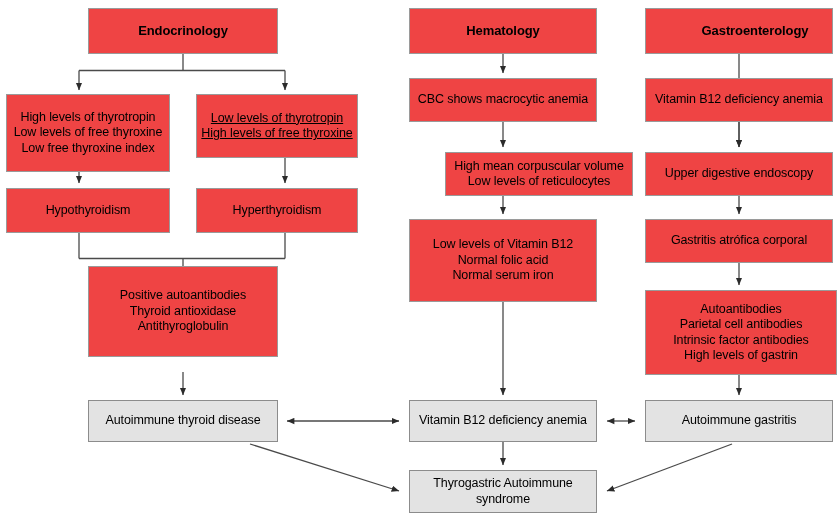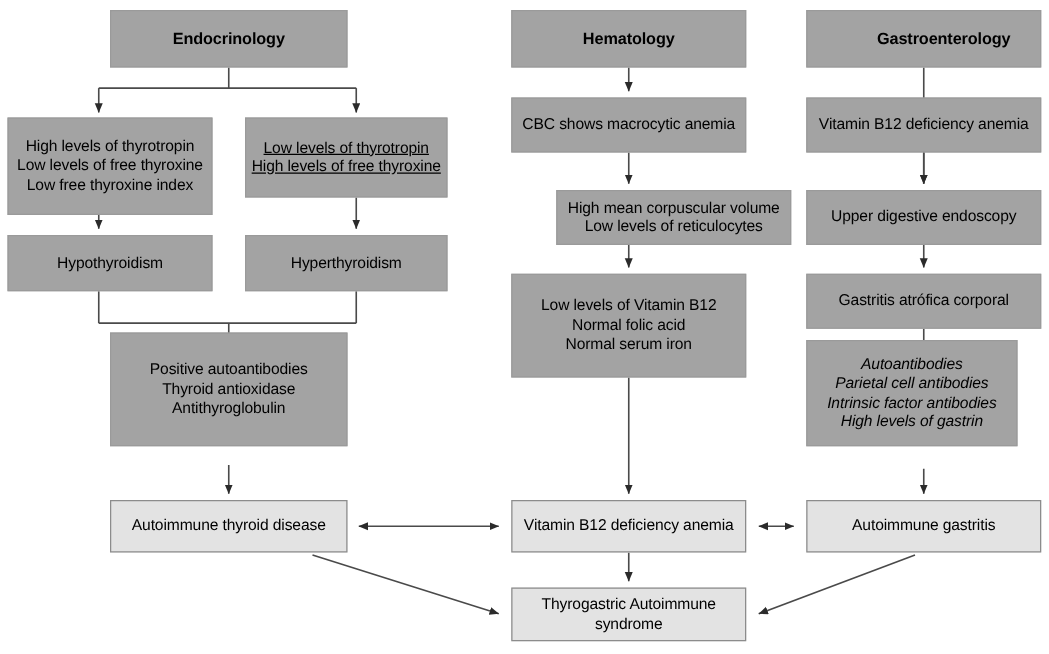--- a/index.html
+++ b/index.html
@@ -21,21 +21,21 @@
     left: 0;
     top: 0;
     width: 839px;
     height: 523px;
     pointer-events: none;
   }
   .node {
     position: absolute;
     box-sizing: border-box;
     border: 1px solid #9a9a9a;
-    background: #a3a3a3;
+    background: #ef4444;
     display: flex;
     align-items: center;
     justify-content: center;
     text-align: center;
     color: #000000;
     font-size: 12.5px;
     line-height: 15.5px;
     letter-spacing: -0.1px;
     white-space: pre-line;
     padding: 2px 4px;
@@ -135,21 +135,21 @@
   <div class="node shaded" style="left:409px; top:400px; width:188px; height:42px;">Vitamin B12 deficiency anemia</div>
 
   <div class="node header" style="left:645px; top:8px; width:188px; height:46px;padding-left:36px;">Gastroenterology</div>
 
   <div class="node" style="left:645px; top:78px; width:188px; height:44px;">Vitamin B12 deficiency anemia</div>
 
   <div class="node" style="left:645px; top:152px; width:188px; height:44px;">Upper digestive endoscopy</div>
 
   <div class="node" style="left:645px; top:219px; width:188px; height:44px;">Gastritis atrófica corporal</div>
 
-  <div class="node" style="left:645px; top:272px; width:169px; height:85px;font-style:italic;">Autoantibodies
+  <div class="node" style="left:645px; top:290px; width:192px; height:85px;">Autoantibodies
 Parietal cell antibodies
 Intrinsic factor antibodies
 High levels of gastrin</div>
 
   <div class="node shaded" style="left:645px; top:400px; width:188px; height:42px;">Autoimmune gastritis</div>
 
   <div class="node shaded" style="left:409px; top:470px; width:188px; height:43px;">Thyrogastric Autoimmune
 syndrome</div>
 
 </div>

